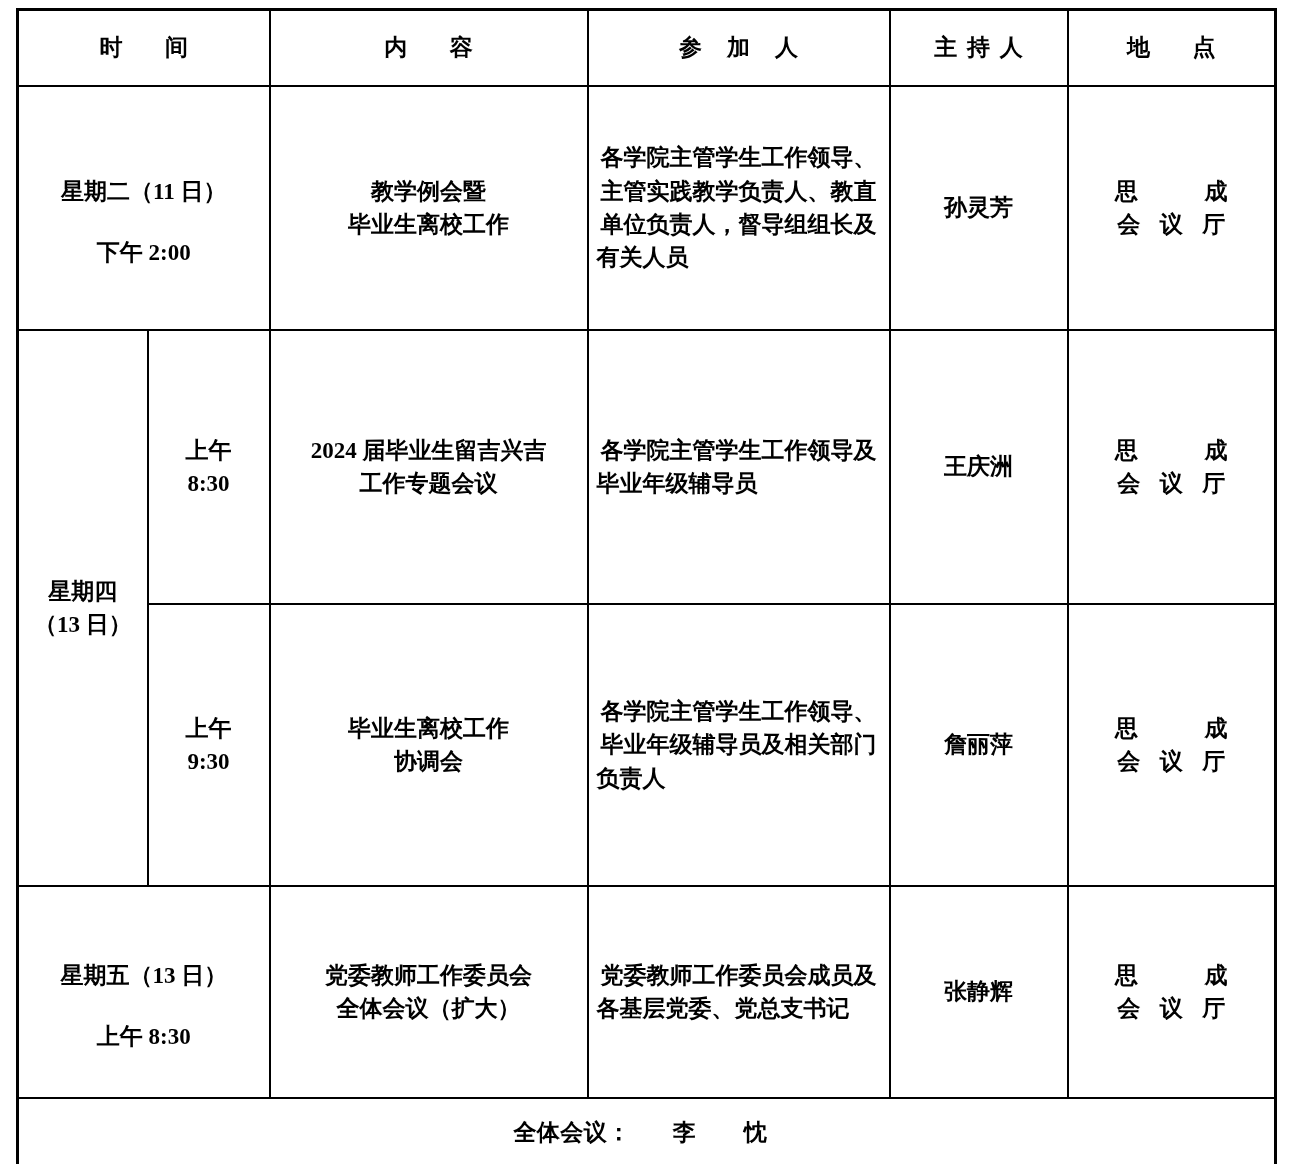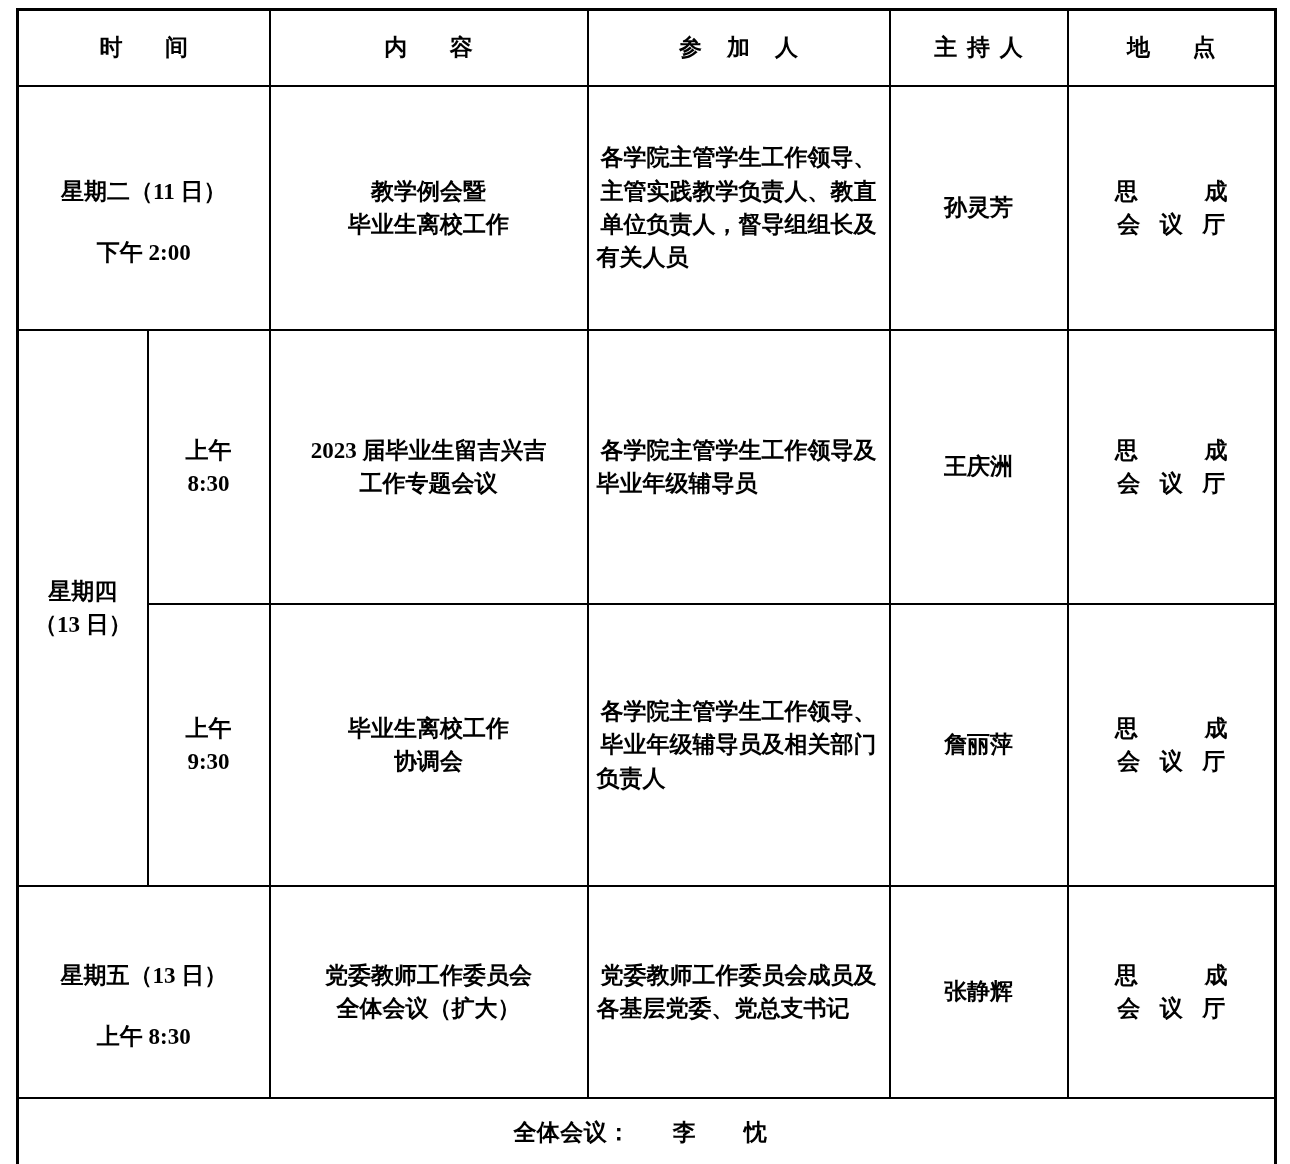--- a/index.html
+++ b/index.html
@@ -121,21 +121,21 @@
       <tr class="row-b">
         <td rowspan="2">
           <div>星期四</div>
           <div>（13 日）</div>
         </td>
         <td>
           <div>上午</div>
           <div>8:30</div>
         </td>
         <td>
-          <div>2023 届毕业生留吉兴吉</div>
+          <div>2024 届毕业生留吉兴吉</div>
           <div>工作专题会议</div>
         </td>
         <td class="people">各学院主管学生工作领导及毕业年级辅导员</td>
         <td>王庆洲</td>
         <td class="place">
           <div>思　　成</div>
           <div>会 议 厅</div>
         </td>
       </tr>
 

